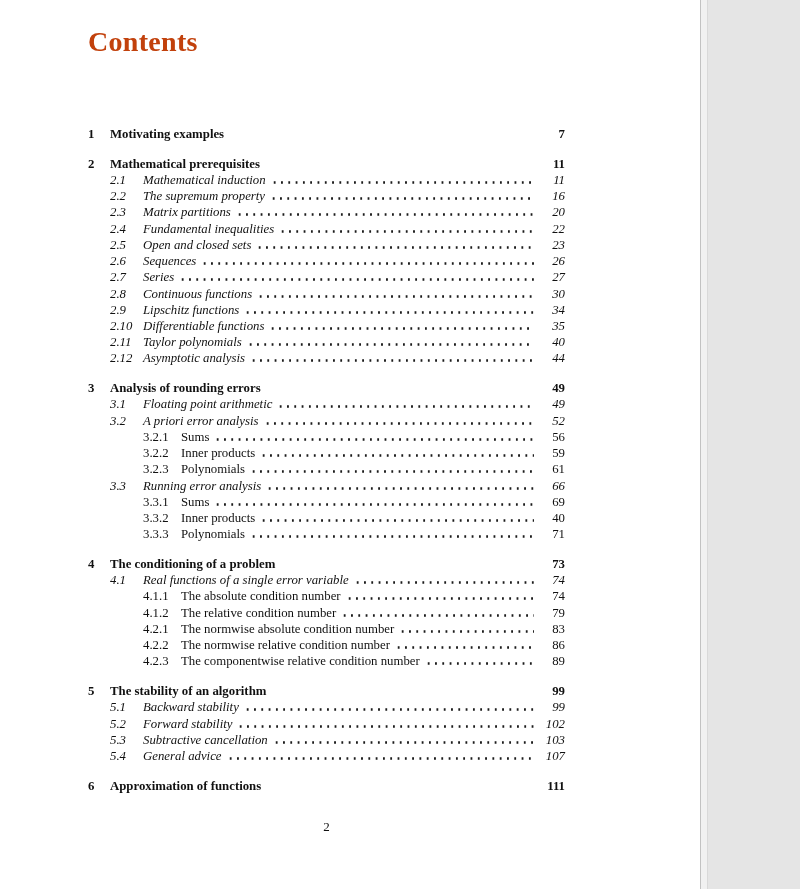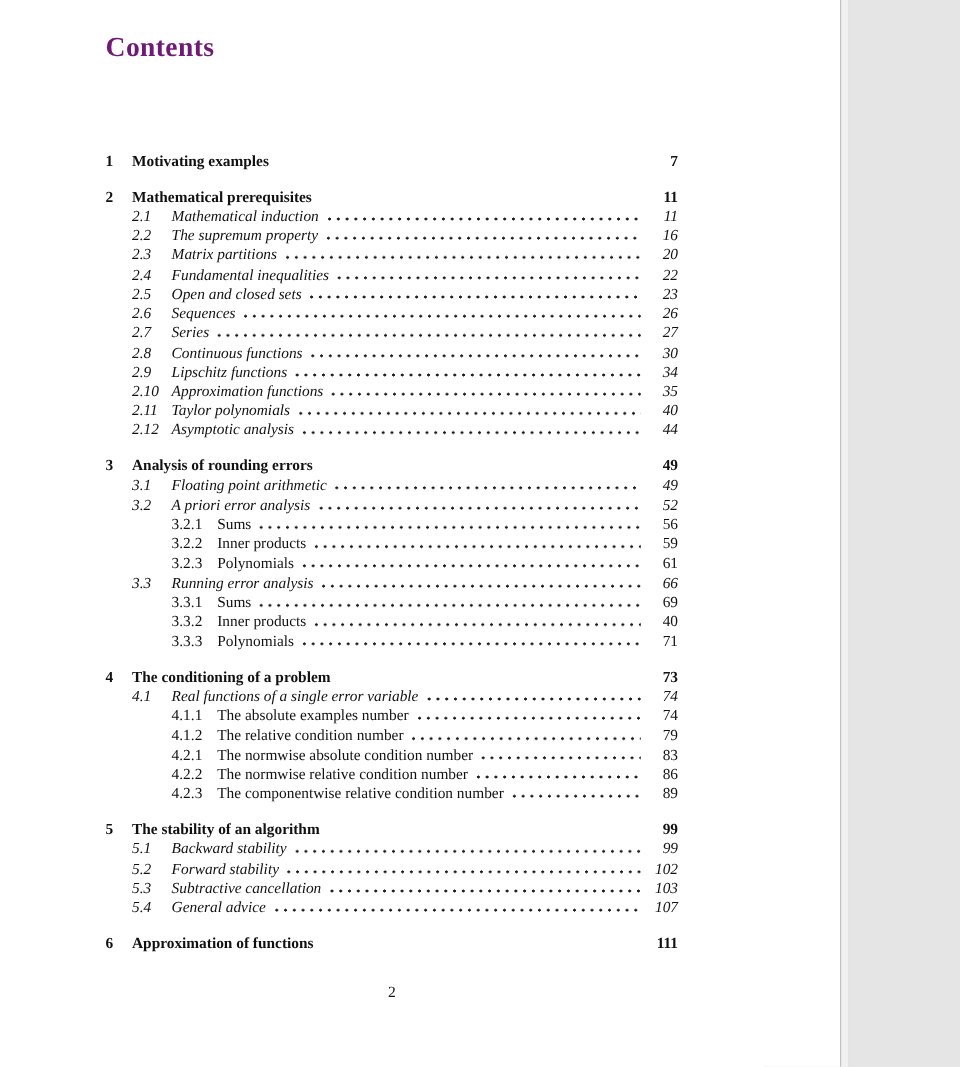--- a/index.html
+++ b/index.html
@@ -25,25 +25,25 @@
     width: 8px; height: 100%;
     background: #f1f1f1;
     border-left: 1px solid #c2c2c2;
     border-right: 1px solid #d9d9d9;
   }
   .gray-panel { flex: 1; background: #e5e5e5; }
 
   .doc-title {
     position: absolute;
     left: 88px; top: 28px;
-    font-size: 23px;
+    font-size: 28px;
     font-weight: bold;
     line-height: 1;
     letter-spacing: 0.3px;
-    color: #701a75;
+    color: #c2410c;
   }
 
   .toc {
     position: absolute;
     left: 88px; top: 112.4px;
     width: 477px;
     font-size: 12.8px;
   }
   .row {
     display: flex;
@@ -144,21 +144,21 @@
           <span class="pg">30</span>
         </div>
         <div class="row lvl2">
           <span class="num">2.9</span>
           <span class="ttl">Lipschitz functions</span>
           <span class="fill leader"></span>
           <span class="pg">34</span>
         </div>
         <div class="row lvl2">
           <span class="num">2.10</span>
-          <span class="ttl">Approximation functions</span>
+          <span class="ttl">Differentiable functions</span>
           <span class="fill leader"></span>
           <span class="pg">35</span>
         </div>
         <div class="row lvl2">
           <span class="num">2.11</span>
           <span class="ttl">Taylor polynomials</span>
           <span class="fill leader"></span>
           <span class="pg">40</span>
         </div>
         <div class="row lvl2">
@@ -234,21 +234,21 @@
           <span class="pg">73</span>
         </div>
         <div class="row lvl2">
           <span class="num">4.1</span>
           <span class="ttl">Real functions of a single error variable</span>
           <span class="fill leader"></span>
           <span class="pg">74</span>
         </div>
         <div class="row lvl3">
           <span class="num">4.1.1</span>
-          <span class="ttl">The absolute examples number</span>
+          <span class="ttl">The absolute condition number</span>
           <span class="fill leader"></span>
           <span class="pg">74</span>
         </div>
         <div class="row lvl3">
           <span class="num">4.1.2</span>
           <span class="ttl">The relative condition number</span>
           <span class="fill leader"></span>
           <span class="pg">79</span>
         </div>
         <div class="row lvl3">

